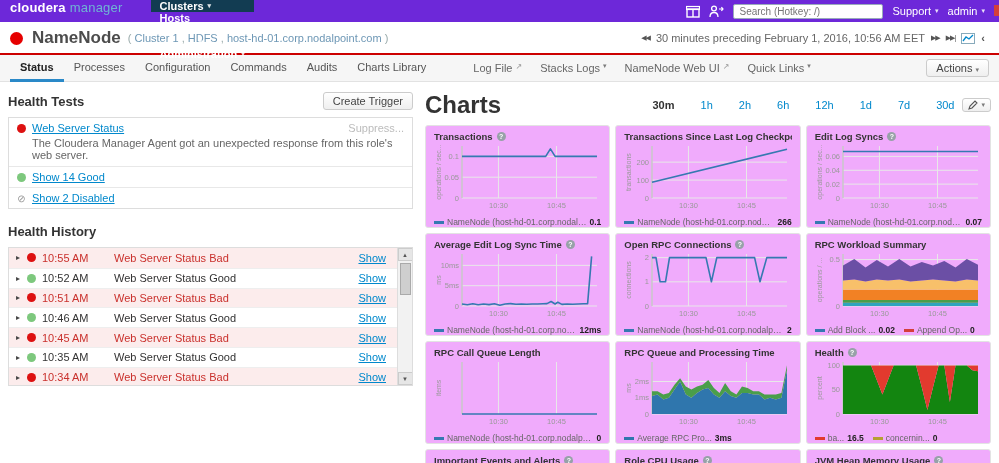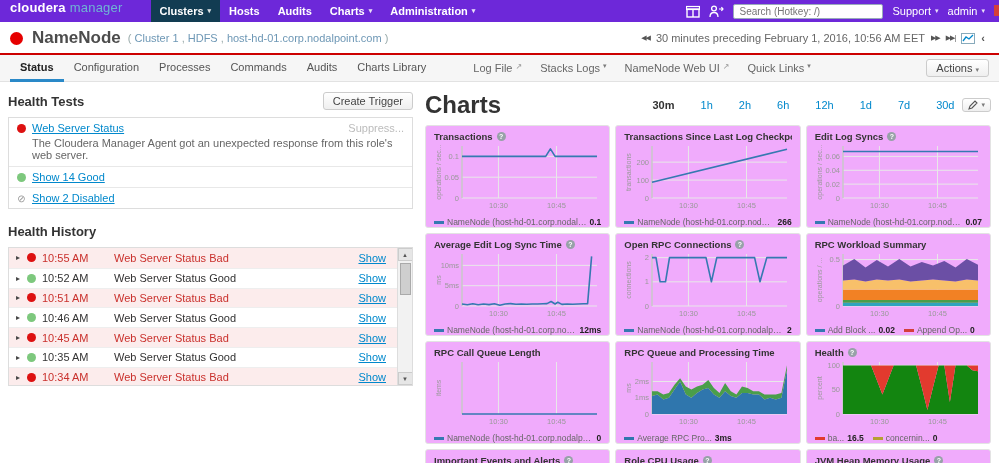--- a/index.html
+++ b/index.html
@@ -5,21 +5,21 @@
   * { margin:0; padding:0; box-sizing:border-box; }
   html,body { width:999px; height:463px; overflow:hidden; background:#fff;
     font-family:"Liberation Sans", sans-serif; color:#333; }
   .app { position:relative; width:999px; height:463px; }
 
   
   .topnav { display:flex; background:#6d28d9; height:22px; color:#fff;gap:16px; }
   .logo { padding:0 12px 0 10px; font-size:13px; letter-spacing:.2px; cursor:pointer; }
   .logo .brand { color:#fff; font-weight:bold; }
   .logo .product { color:#6fb4d4; margin-left:4px; }
-  .nav-items { display:flex; height:100%; }
+  .nav-items { display:flex; height:100%;flex-direction:column; }
   .nav-item { padding:0 9px; font-size:11px; font-weight:bold; display:flex; align-items:center; gap:4px; cursor:pointer; }
   .nav-item.active { background:#123c52; }
   .caret { font-size:7px; opacity:.85; }
   .topnav-right { margin-left:auto; display:flex; align-items:center; gap:9px; padding-right:14px; }
   .top-icon { display:flex; align-items:center; cursor:pointer; }
   .search-input { width:150px; height:15px; font-size:10px; border:1px solid #9ab; border-radius:2px; padding:0 5px; color:#333; font-family:"Liberation Sans",sans-serif; }
   .top-link { font-size:11px; display:flex; align-items:center; gap:4px; cursor:pointer; }
   .notif-badge { position:absolute; right:0; top:5px; width:5px; height:11px; background:#d43f3a; }
 
   
@@ -172,22 +172,22 @@
           </svg>
       </span>
       <span class="tc-collapse">‹</span>
     </div>
   </div>
   <div class="red-rule"></div>
 
   <div class="tabbar">
     <div style="display:flex;height:100%" id="tabs">
         <div class="tab active">Status</div>
+        <div class="tab">Processes</div>
         <div class="tab">Configuration</div>
-        <div class="tab">Processes</div>
         <div class="tab">Commands</div>
         <div class="tab">Audits</div>
         <div class="tab">Charts Library</div>
       </div>
     <div class="tab-links" id="tabLinks">
         <div class="tab-link">
           <span>Log File</span>
           <span class="ext">↗</span>
         </div>
         <div class="tab-link">

